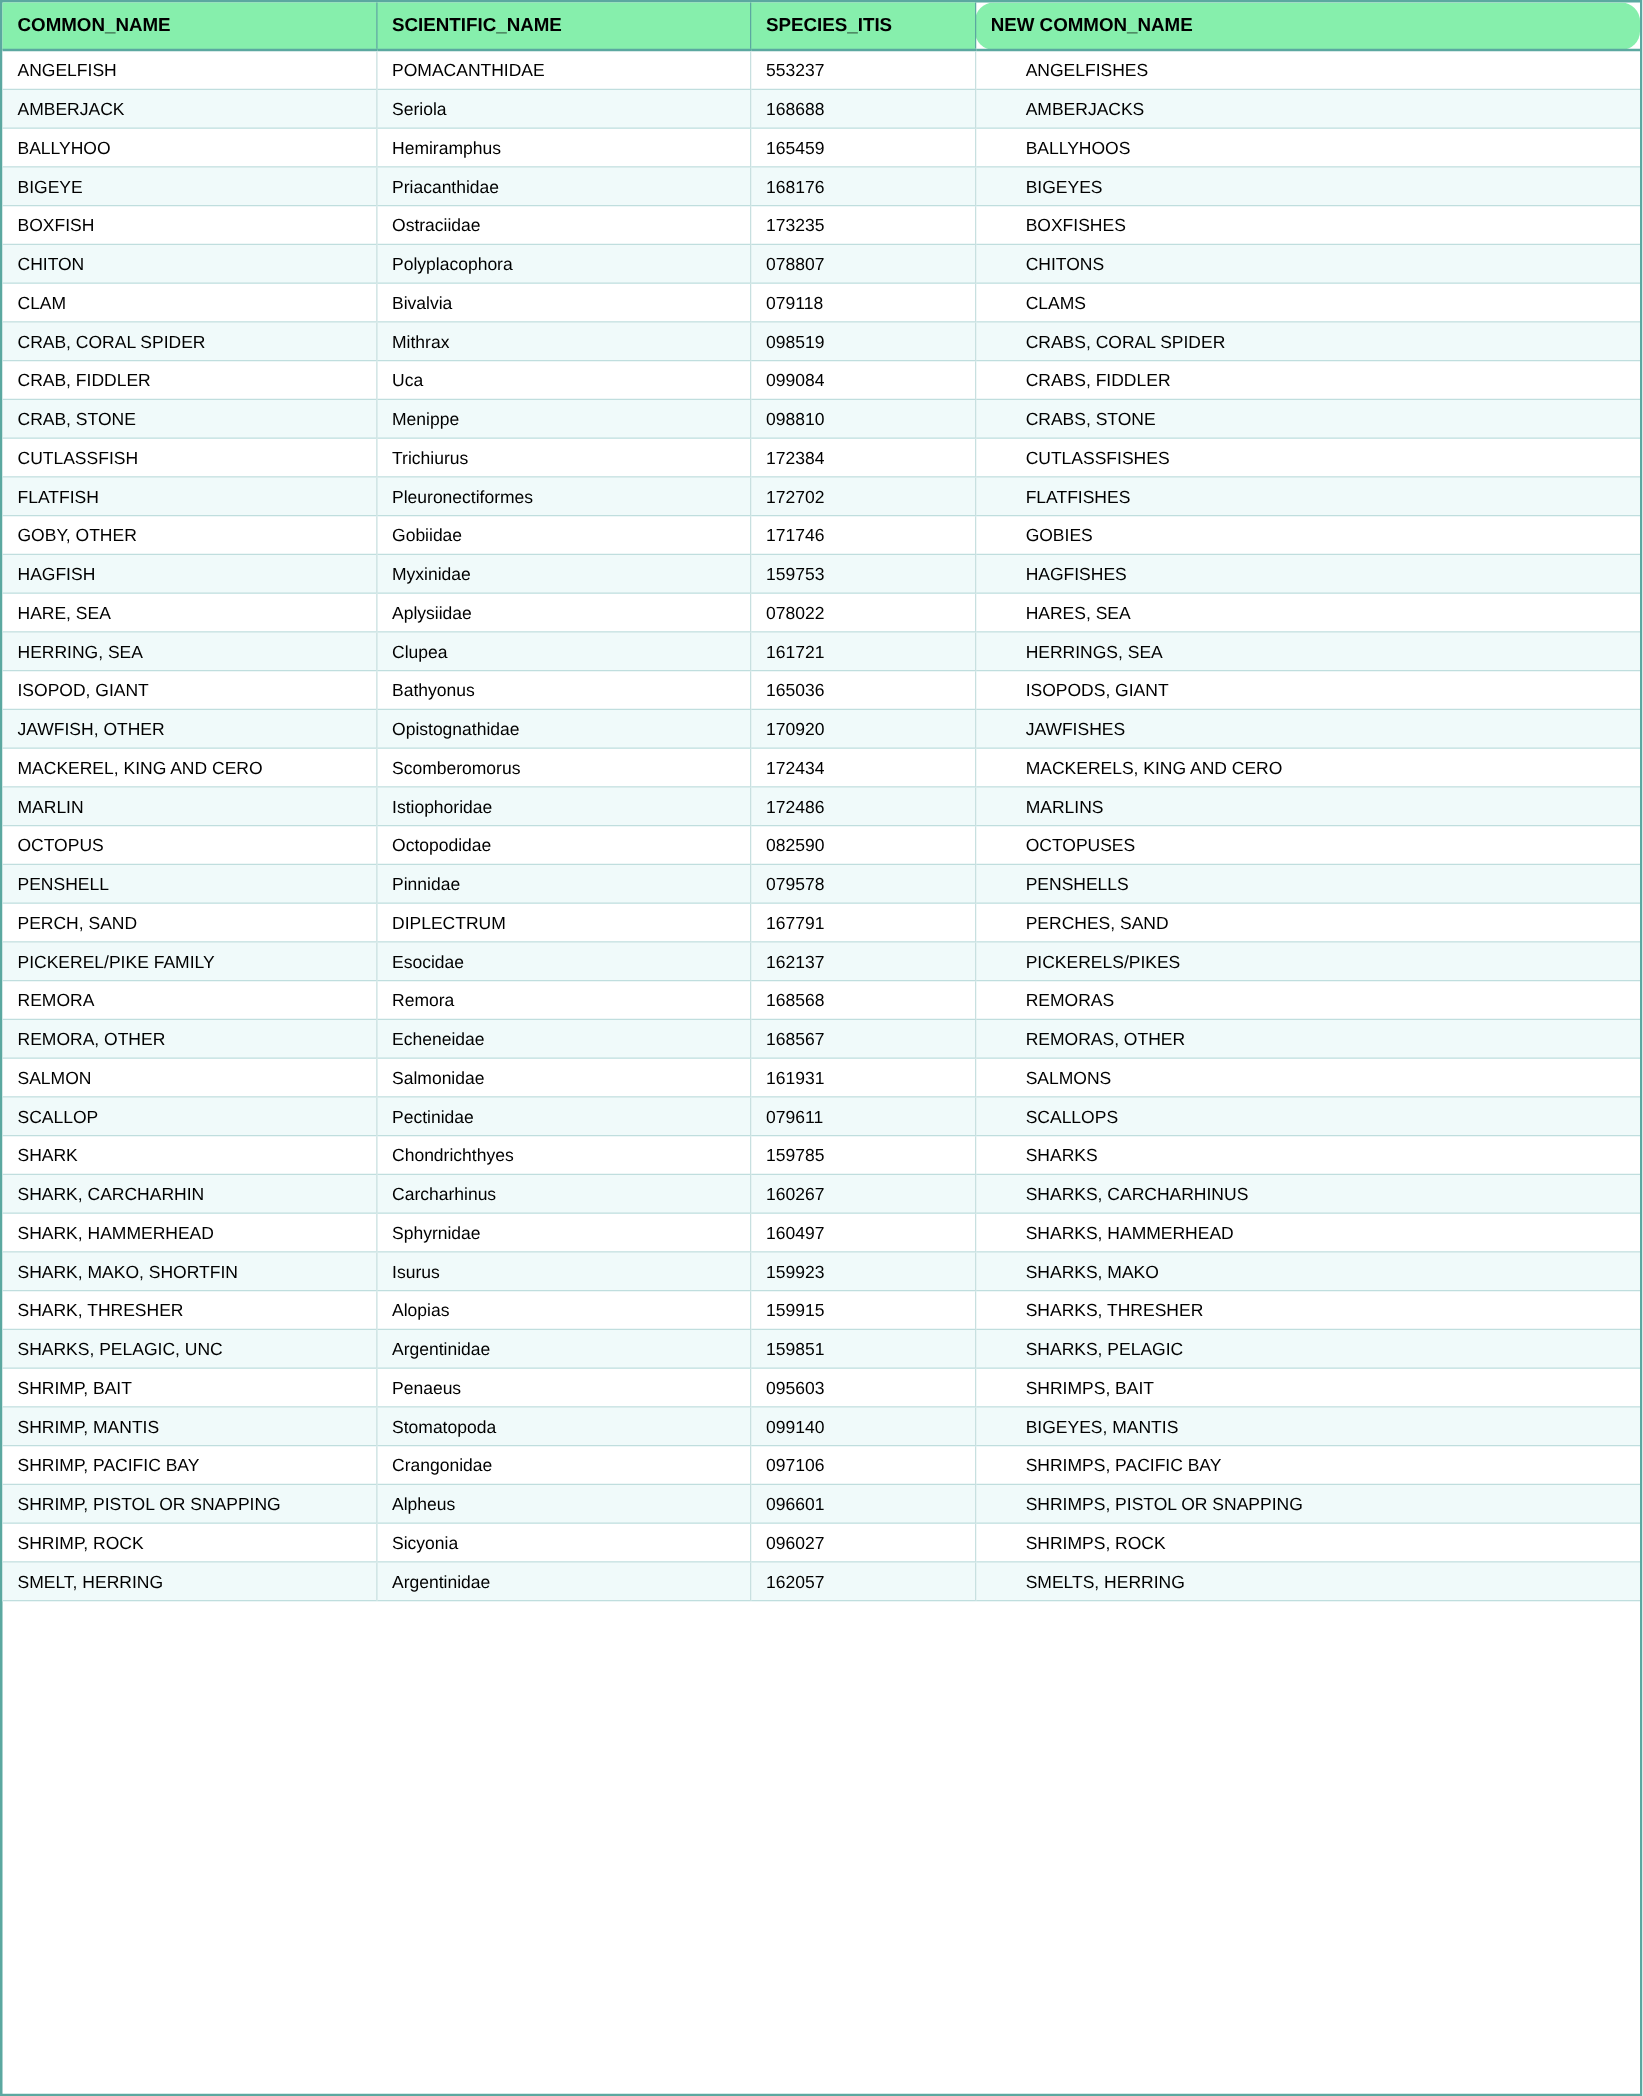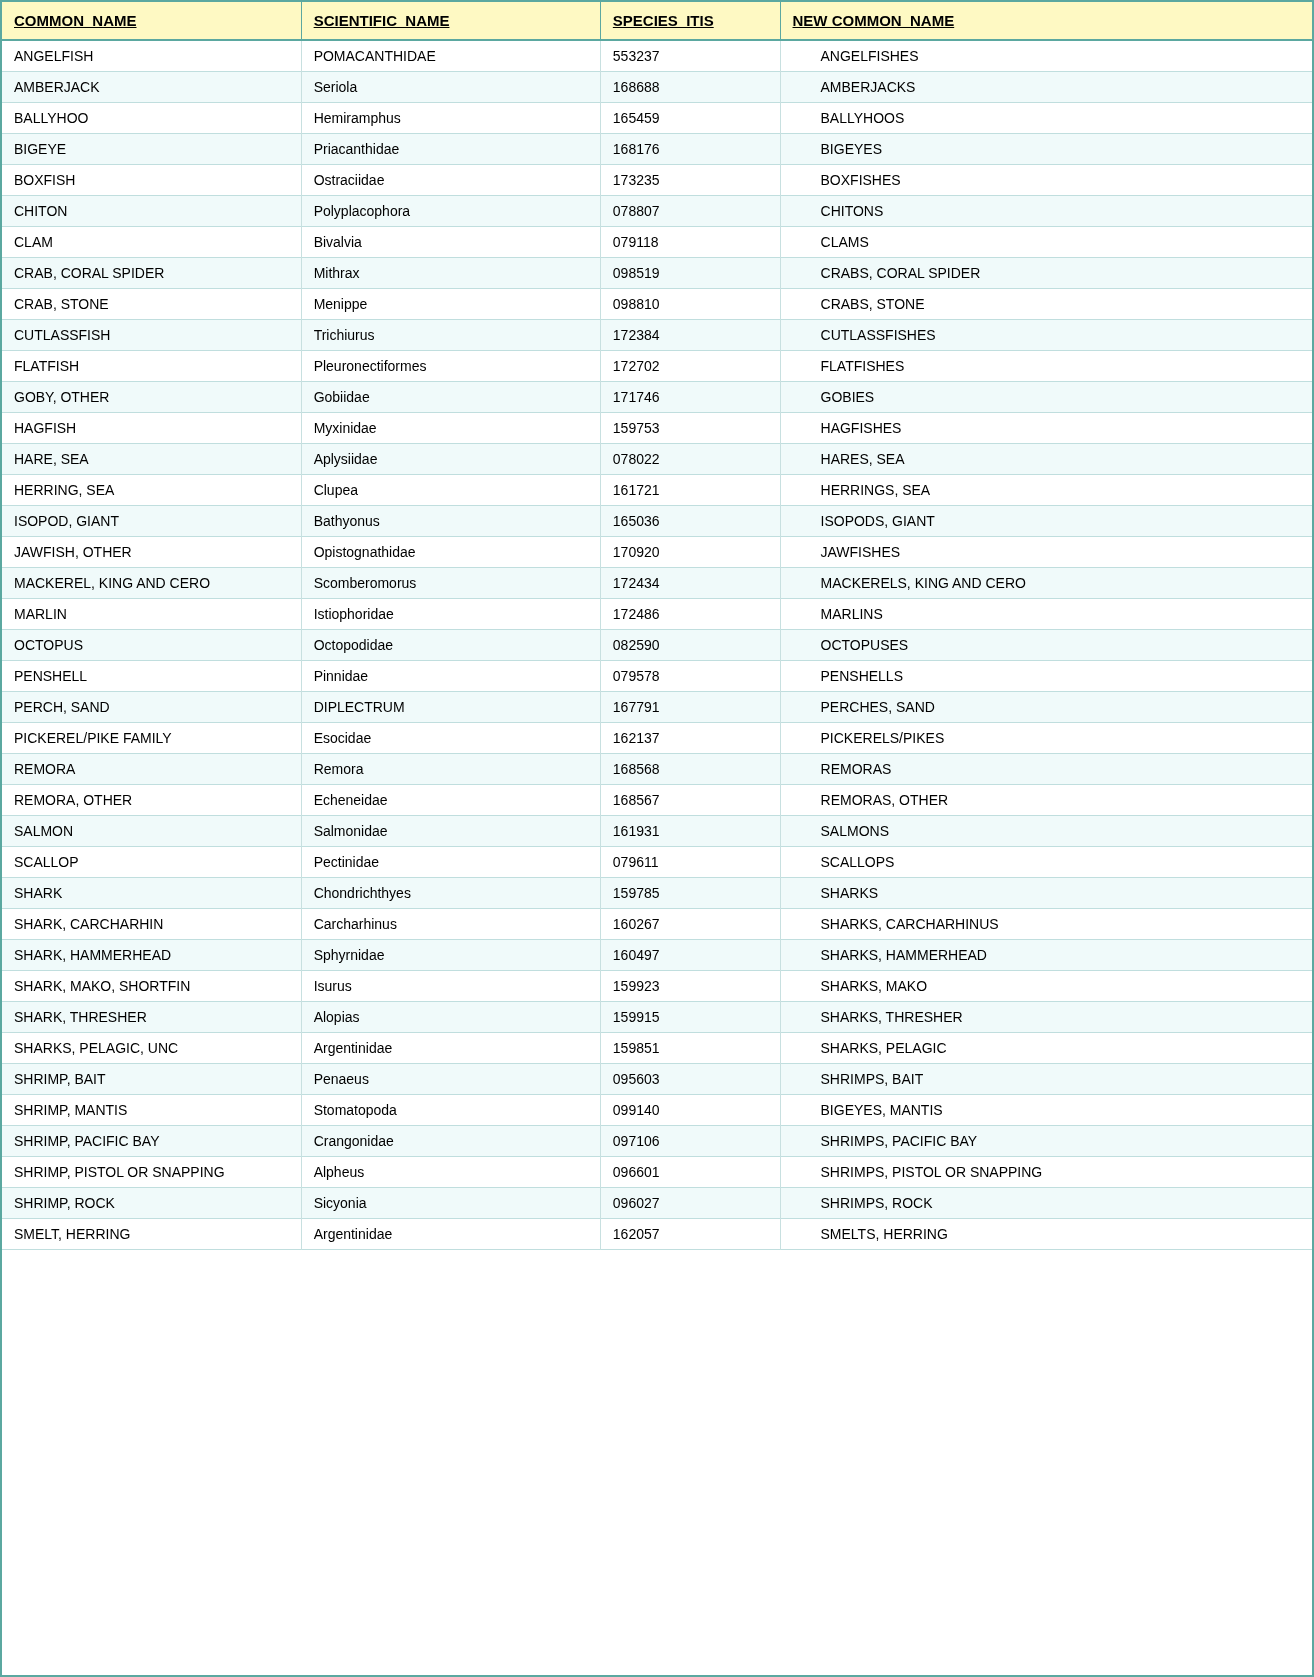--- a/index.html
+++ b/index.html
@@ -16,34 +16,34 @@
     .table-container {
       width: 1314px;
       min-height: 1677px;
       border: 2px solid #5ba8a0;
     }
     table {
       width: 100%;
       border-collapse: collapse;
     }
     thead tr {
-      background-color: #fef9c3;
-      text-decoration: underline;
+      background-color: #86efac;
     }
     thead th {
       padding: 10px 12px;
       text-align: left;
       font-weight: bold;
       font-size: 15px;
       border-right: 1px solid #5ba8a0;
       border-bottom: 2px solid #5ba8a0;
       color: #000;
     }
     thead th:last-child {
       border-right: none;
+      border-radius: 15px;
     }
     tbody tr {
       border-bottom: 1px solid #c0dede;
     }
     tbody tr:nth-child(even) {
       background-color: #f0fafa;
     }
     tbody tr:nth-child(odd) {
       background-color: #ffffff;
     }
@@ -124,20 +124,26 @@
           <td>079118</td>
           <td>CLAMS</td>
         </tr>
         <tr>
           <td>CRAB, CORAL SPIDER</td>
           <td>Mithrax</td>
           <td>098519</td>
           <td>CRABS, CORAL SPIDER</td>
         </tr>
         <tr>
+          <td>CRAB, FIDDLER</td>
+          <td>Uca</td>
+          <td>099084</td>
+          <td>CRABS, FIDDLER</td>
+        </tr>
+        <tr>
           <td>CRAB, STONE</td>
           <td>Menippe</td>
           <td>098810</td>
           <td>CRABS, STONE</td>
         </tr>
         <tr>
           <td>CUTLASSFISH</td>
           <td>Trichiurus</td>
           <td>172384</td>
           <td>CUTLASSFISHES</td>

